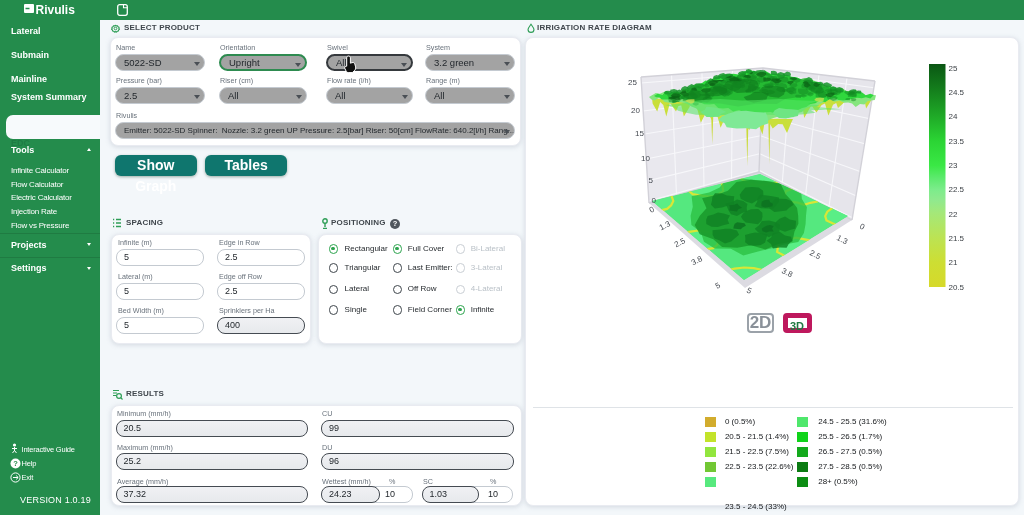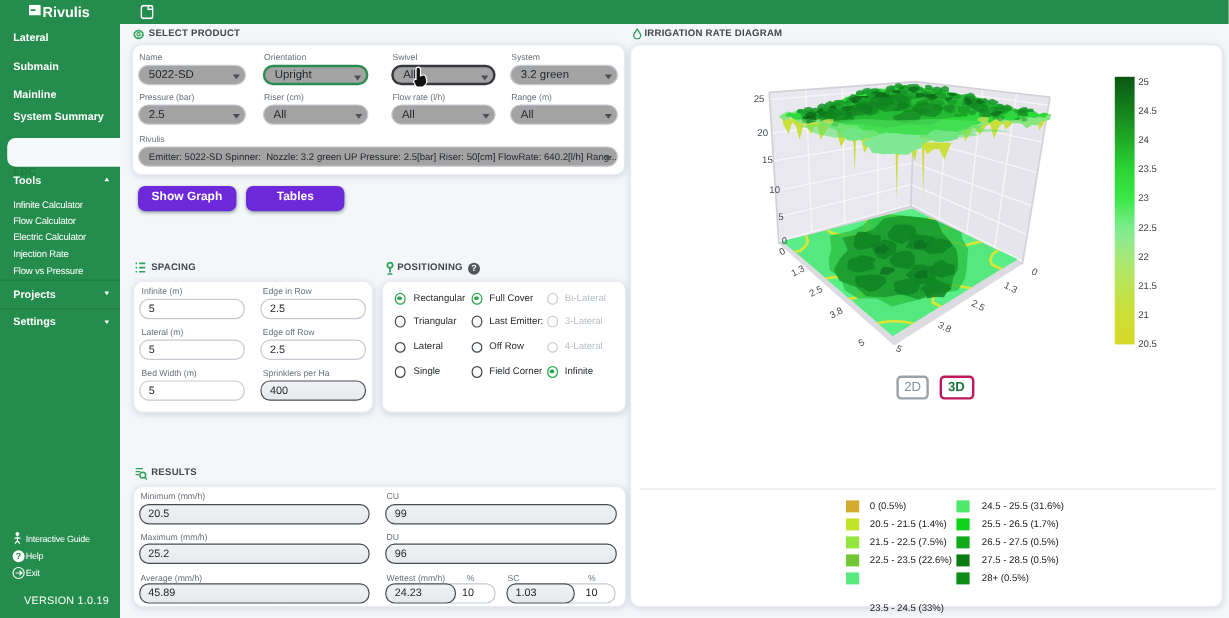--- a/index.html
+++ b/index.html
@@ -10,21 +10,21 @@
 .mi{position:absolute;left:11px;color:#fff;font-weight:bold;font-size:9px;letter-spacing:0px;white-space:nowrap}
 .ms{position:absolute;left:11px;color:#fff;font-size:8px;letter-spacing:-0.2px;white-space:nowrap}
 .caret{position:absolute;left:86.5px;width:0;height:0;border-left:2.8px solid transparent;border-right:2.8px solid transparent}
 .card{position:absolute;background:#fff;border:1px solid #e9ebf1;border-radius:8px;box-shadow:0 1px 5px rgba(130,140,160,.28)}
 .hdr{position:absolute;font-weight:bold;font-size:8px;letter-spacing:.2px;color:#40474d;white-space:nowrap}
 .lbl{position:absolute;font-size:7.2px;color:#68717b;white-space:nowrap}
 .sel{position:absolute;height:17px;background:#a3a3a3;border:1px solid #c4cad1;border-radius:9px;font-size:9.5px;color:#23282d;line-height:15px;padding-left:8px;white-space:nowrap;overflow:hidden}
 .sel:after{content:"";position:absolute;right:4.5px;top:6.5px;border-left:3.5px solid transparent;border-right:3.5px solid transparent;border-top:4px solid #4a4f55}
 .inp{position:absolute;height:17.2px;background:#fff;border:1px solid #c4cad1;border-radius:8px;font-size:9px;color:#23282d;line-height:15px;padding-left:7px;white-space:nowrap}
 .dis{background:linear-gradient(180deg,#f0f1f4,#e7e9ec);border:1.5px solid #454b52;line-height:14px}
-.btn{position:absolute;height:20.5px;background:#6d28d9;border-radius:6px;color:#fff;font-weight:bold;font-size:10px;text-align:center;line-height:20.5px;box-shadow:0 1px 3px rgba(20,60,40,.4)}
+.btn{position:absolute;height:20.5px;background:#0f766e;border-radius:6px;color:#fff;font-weight:bold;font-size:14px;text-align:center;line-height:20.5px;box-shadow:0 1px 3px rgba(20,60,40,.4)}
 .rad{position:absolute;width:9.5px;height:9.5px;border-radius:50%;border:1.6px solid #3f464c}
 .rad.on{border-color:#2da44e}
 .rad.on:after{content:"";position:absolute;left:1.45px;top:1.45px;width:3.5px;height:3.5px;border-radius:50%;background:#2da44e}
 .rad.off2{border-color:#c9ced4}
 .rlbl{position:absolute;font-size:8px;color:#1f2428;white-space:nowrap}
 .leg{position:absolute;font-size:8px;color:#15181b;white-space:nowrap}
 .sw{position:absolute;width:10.5px;height:10.5px}
 </style></head>
 <body>
 <div class="abs topbar"></div>
@@ -178,21 +178,21 @@
 <div class="inp dis" style="left:321px;top:419.5px;width:193px">99</div>
 <div class="lbl" style="left:117px;top:443px">Maximum (mm/h)</div>
 <div class="lbl" style="left:322px;top:443px">DU</div>
 <div class="inp dis" style="left:115.5px;top:453px;width:192.5px">25.2</div>
 <div class="inp dis" style="left:321px;top:453px;width:193px">96</div>
 <div class="lbl" style="left:117px;top:476.8px">Average (mm/h)</div>
 <div class="lbl" style="left:322px;top:476.8px">Wettest (mm/h)</div>
 <div class="lbl" style="left:389px;top:476.8px">%</div>
 <div class="lbl" style="left:423px;top:476.8px">SC</div>
 <div class="lbl" style="left:490px;top:476.8px">%</div>
-<div class="inp dis" style="left:115.5px;top:486.3px;width:192.5px">45.89</div>
+<div class="inp dis" style="left:115.5px;top:486.3px;width:192.5px">37.32</div>
 <div class="inp" style="left:368px;top:486.3px;width:45px;padding-left:16px">10</div>
 <div class="inp dis" style="left:321px;top:486.3px;width:59px">24.23</div>
 <div class="inp" style="left:466px;top:486.3px;width:47px;padding-left:21px">10</div>
 <div class="inp dis" style="left:421.5px;top:486.3px;width:57px">1.03</div>
 
 <div class="card" style="left:525px;top:37px;width:494px;height:469px"></div>
 <svg class="abs" style="left:525px;top:37px" width="494" height="469" viewBox="525 37 494 469" preserveAspectRatio="none">
     <polygon points="641,77 763,68 759,172 649,203" fill="#e9e8ee"></polygon>
 <polygon points="763,68 875,81 852,220 759,172" fill="#e6e5eb"></polygon>
 <polygon points="649,203 759,172 852,220 745,288" fill="#dcdbe2"></polygon>
@@ -489,22 +489,22 @@
       <text x="948.5" y="119.2">24</text>
       <text x="948.5" y="143.5">23.5</text>
       <text x="948.5" y="167.8">23</text>
       <text x="948.5" y="192.2">22.5</text>
       <text x="948.5" y="216.5">22</text>
       <text x="948.5" y="240.8">21.5</text>
       <text x="948.5" y="265.1">21</text>
       <text x="948.5" y="289.5">20.5</text>
     </g>
   </svg>
-<div class="abs" style="left:747px;top:313px;width:27px;height:19.5px;border:2px solid #9ba2a9;border-radius:4px;color:#8a9199;font-weight:normal;font-size:11px;text-align:center;line-height:16px">2D</div>
-<div class="abs" style="left:782.5px;top:313px;width:29px;height:19.5px;border:2px solid #be185d;border-radius:4px;color:#1f7a41;font-weight:bold;font-size:11px;text-align:center;line-height:16px">3D</div>
+<div class="abs" style="left:747px;top:313px;width:27px;height:19.5px;border:2px solid #9ba2a9;border-radius:4px;color:#8a9199;font-weight:bold;font-size:17px;text-align:center;line-height:16px">2D</div>
+<div class="abs" style="left:782.5px;top:313px;width:29px;height:19.5px;border:5px solid #be185d;border-radius:4px;color:#1f7a41;font-weight:bold;font-size:11px;text-align:center;line-height:16px">3D</div>
 <div class="abs" style="left:533px;top:407px;width:480px;height:1px;background:#dfe3e7"></div>
 <div class="sw" style="left:705px;top:416.6px;background:#d2ac2d"></div>
 <div class="leg" style="left:724.9px;top:416.8px">0 (0.5%)</div>
 <div class="sw" style="left:705px;top:431.9px;background:#c3e32a"></div>
 <div class="leg" style="left:724.9px;top:432.09999999999997px">20.5 - 21.5 (1.4%)</div>
 <div class="sw" style="left:705px;top:446.6px;background:#92e63e"></div>
 <div class="leg" style="left:724.9px;top:446.8px">21.5 - 22.5 (7.5%)</div>
 <div class="sw" style="left:705px;top:461.7px;background:#72c734"></div>
 <div class="leg" style="left:724.9px;top:461.9px">22.5 - 23.5 (22.6%)</div>
 <div class="sw" style="left:705px;top:476.7px;background:#57e97e"></div>

